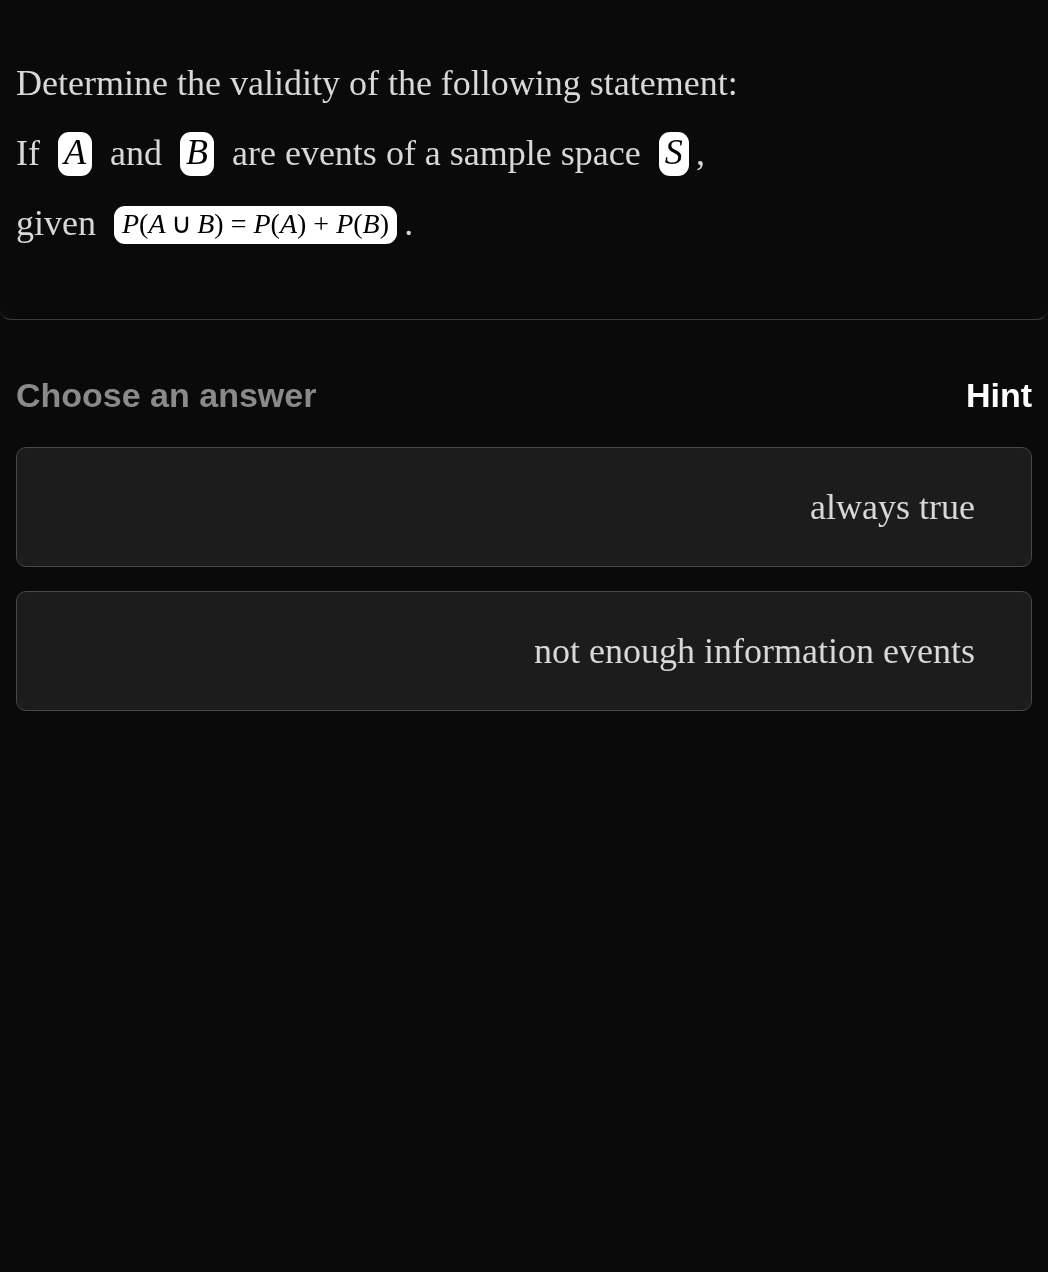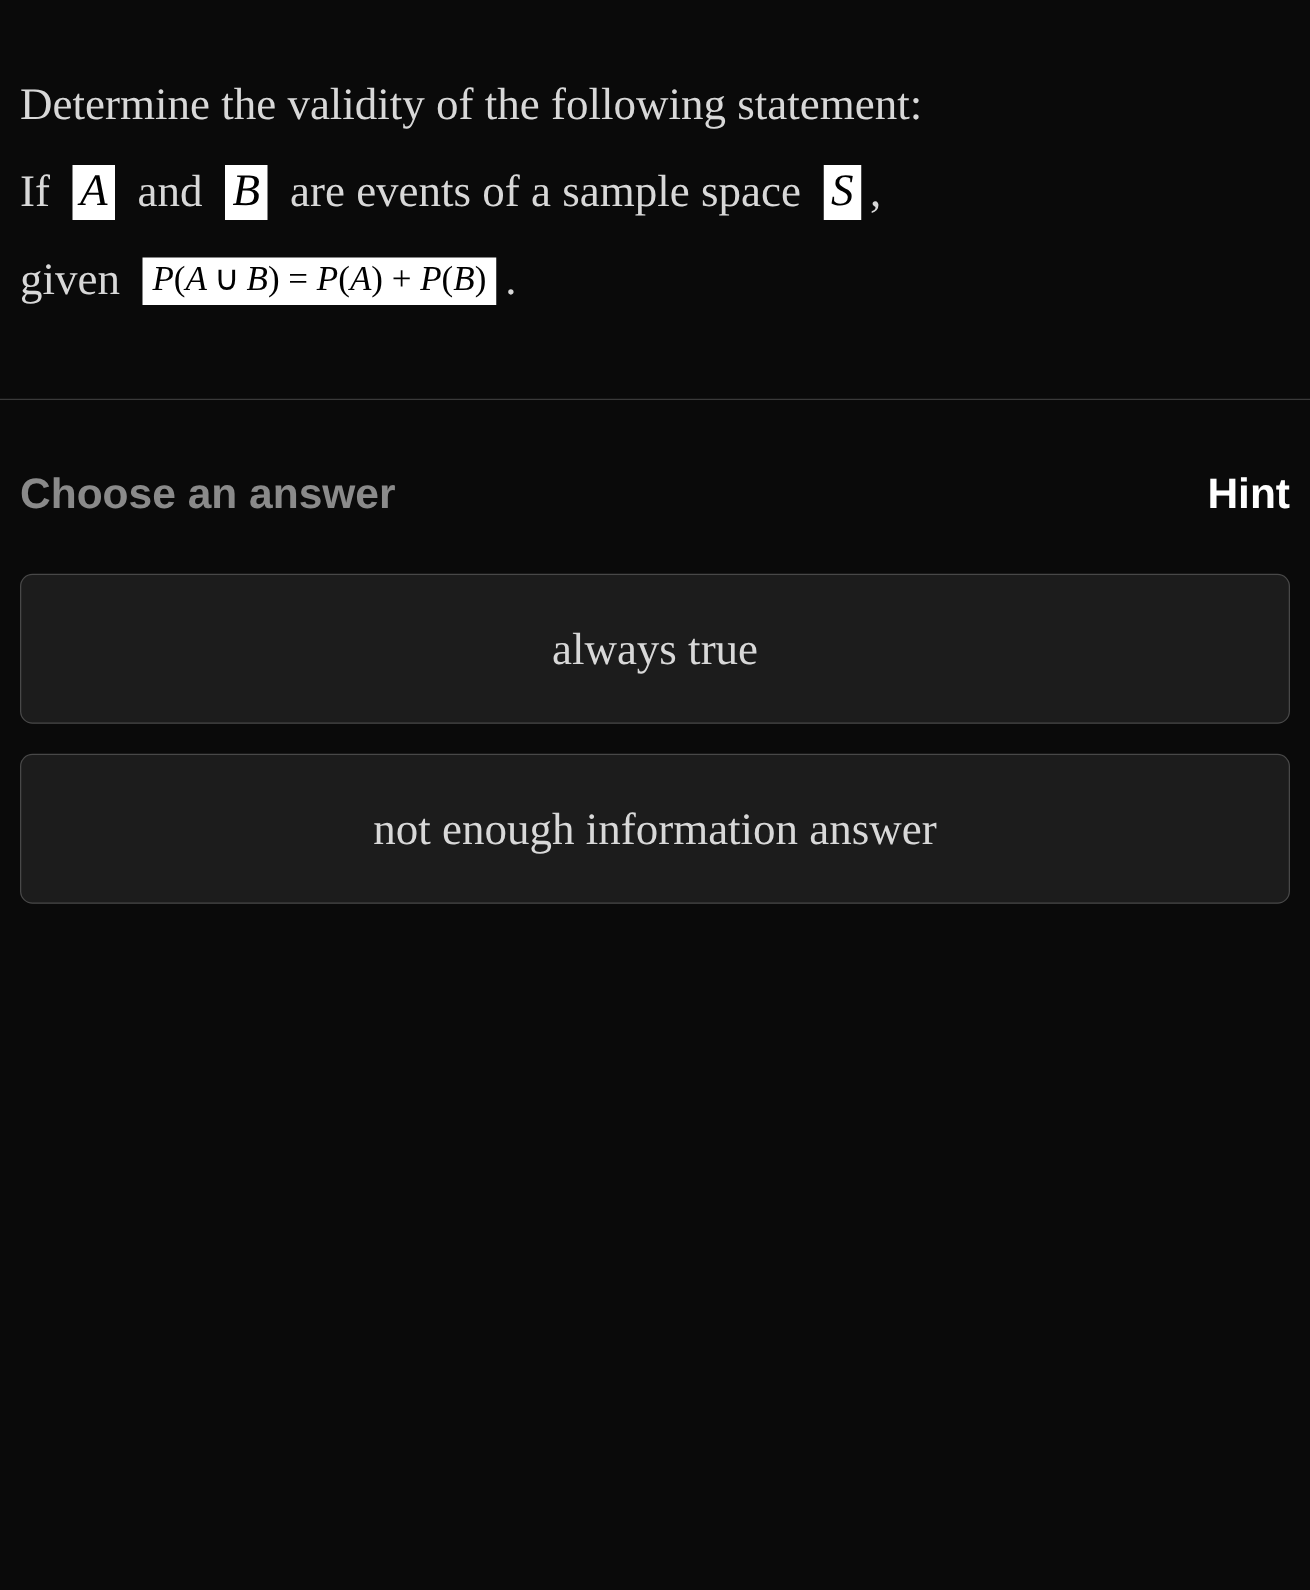--- a/index.html
+++ b/index.html
@@ -1,15 +1,15 @@
 <!DOCTYPE html>
 <html><head>
 <meta charset="utf-8">
 <style>
-  * { margin: 0; padding: 0; box-sizing: border-box; }
+  * { margin: 0; padding: 0; box-sizing: border-box; border-radius: 11px; }
   body {
     background: #0a0a0a;
     color: #d0d0d0;
     font-family: Georgia, 'Times New Roman', serif;
     width: 1048px;
     height: 1272px;
     overflow: hidden;
   }
   .question-area {
     padding: 48px 16px 60px 16px;
@@ -48,21 +48,21 @@
     top: -2px;
   }
   .upright { font-style: normal; }
   .answer-area {
     padding: 56px 16px 0 16px;
   }
   .answer-header {
     display: flex;
     justify-content: space-between;
     align-items: center;
-    margin-bottom: 44px;
+    margin-bottom: 32px;
   }
   .choose-label {
     font-family: -apple-system, 'Segoe UI', Helvetica, Arial, sans-serif;
     font-size: 34px;
     font-weight: 700;
     color: #8a8a8a;
   }
   .hint-link {
     font-family: -apple-system, 'Segoe UI', Helvetica, Arial, sans-serif;
     font-size: 34px;
@@ -74,21 +74,21 @@
     display: block;
     width: 100%;
     background: #1c1c1c;
     border: 1px solid #484848;
     border-radius: 10px;
     padding: 38px 56px;
     margin-bottom: 24px;
     font-family: Georgia, 'Times New Roman', serif;
     font-size: 36px;
     color: #d8d8d8;
-    text-align: center;
+    text-align: right;
     cursor: pointer;
   }
 </style>
 </head>
 <body>
 
 <div class="question-area">
   <div class="question-text">
     <span>Determine the validity of the following statement:</span><br>
     <span>If</span>&nbsp;
@@ -102,14 +102,14 @@
   </div>
 </div>
 
 <div class="answer-area">
   <div class="answer-header">
     <span class="choose-label">Choose an answer</span>
     <span class="hint-link">Hint</span>
   </div>
 
   <button class="option">always true</button>
-  <button class="option">not enough information answer</button>
+  <button class="option">not enough information events</button>
 </div>
 
 </body></html>

